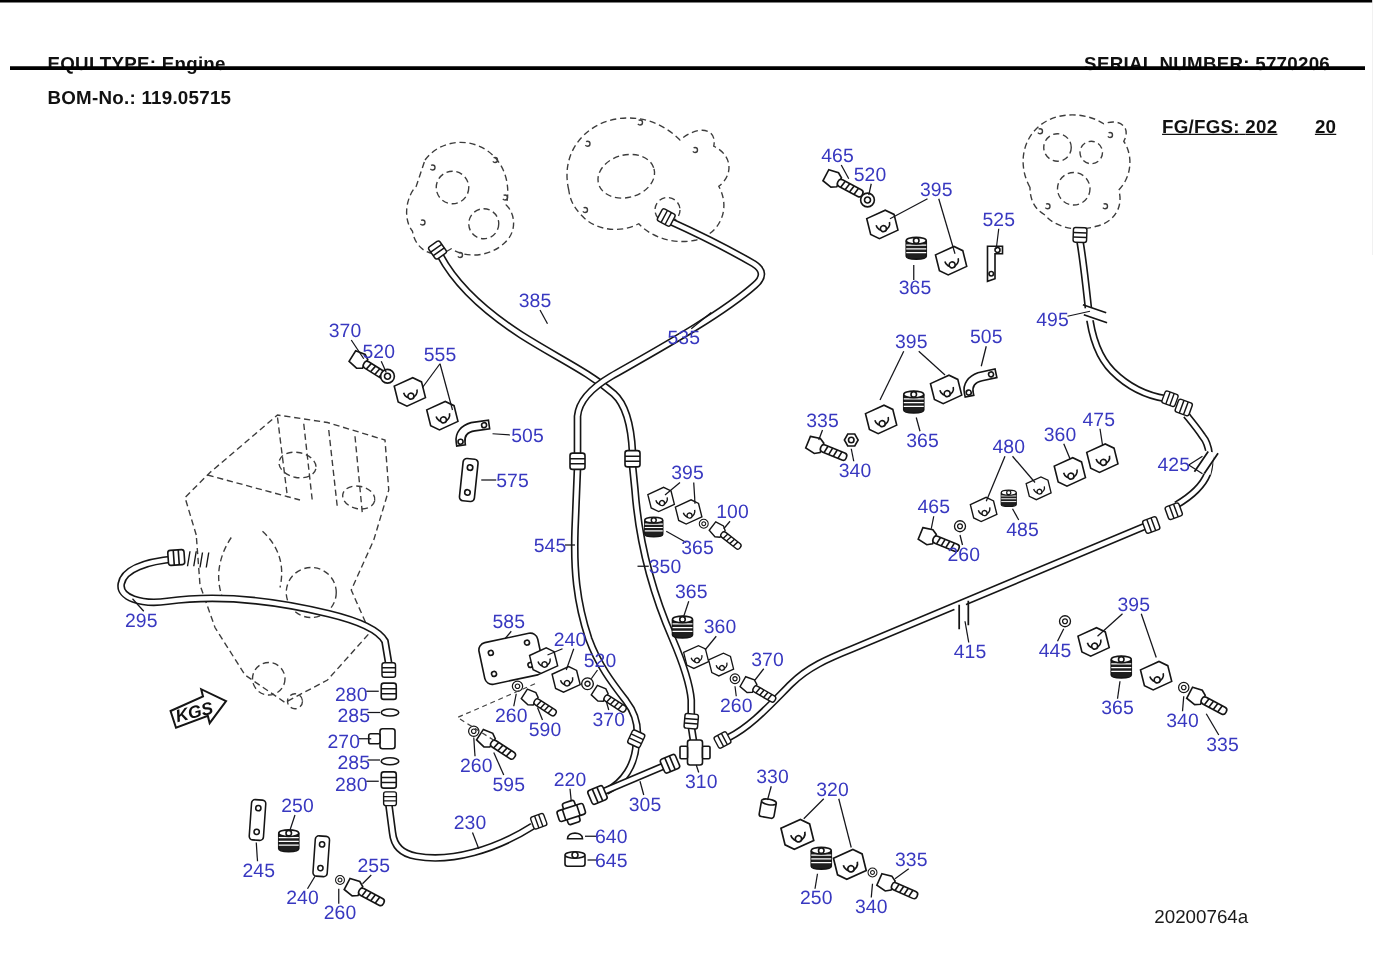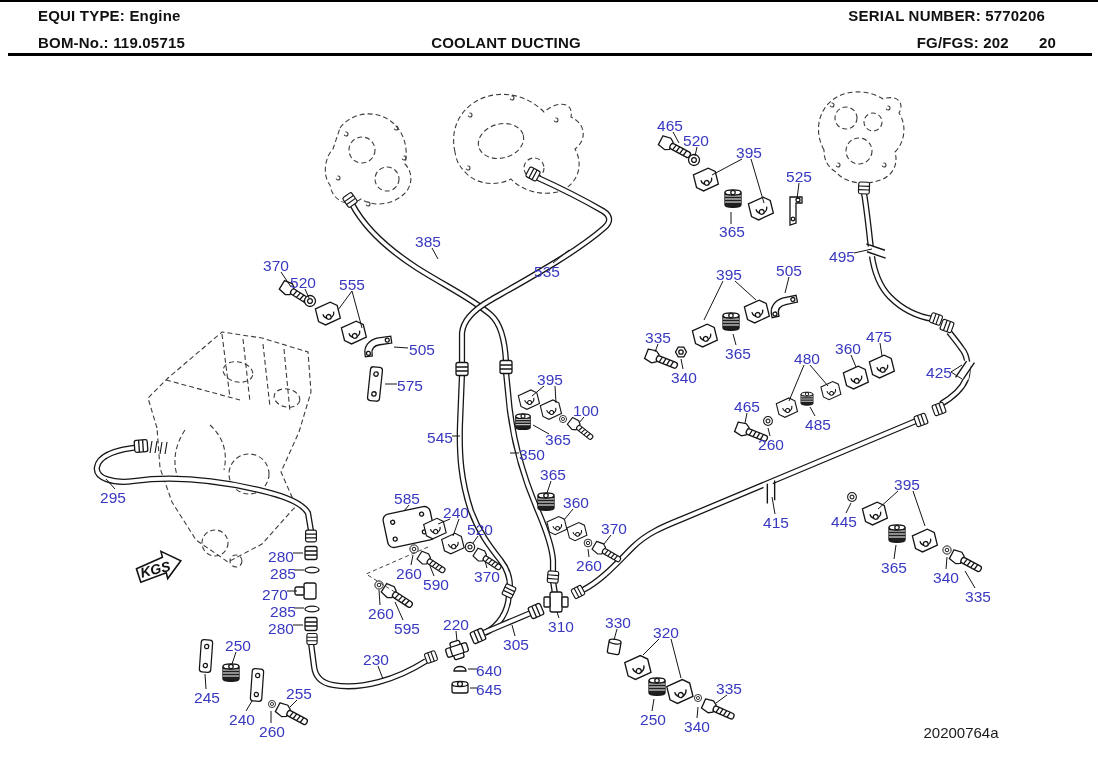--- a/index.html
+++ b/index.html
@@ -1,27 +1,27 @@
 <!DOCTYPE html>
 <html style="--label-color: #3838c0;"><head>
 <meta charset="utf-8">
 <style>
   html,body{margin:0;padding:0;background:#e8e8e8;}
   #page{position:relative;width:1098px;height:772px;background:#ffffff;overflow:hidden;
         font-family:"Liberation Sans",sans-serif;}
   .top-rule{position:absolute;top:0;left:0;right:0;height:2px;background:#000;}
   .header{position:absolute;top:0;left:0;right:0;height:57px;color:#111;
           font-size:15px;font-weight:700;letter-spacing:.2px;}
-  .header span{white-space:pre;}
+  .header span{white-space:pre;margin-top:36px;}
   .h1l{position:absolute;left:38px;top:7px;}
   .h1m{position:absolute;left:370px;top:7px;}
-  .h1r{position:absolute;right:53px;top:7px;}
+  .h1r{position:absolute;right:34px;top:7px;}
   .h2l{position:absolute;left:38px;top:34px;}
   .h2m{position:absolute;left:370px;width:272px;top:34px;text-align:center;}
-  .h2r{position:absolute;right:42px;top:34px;}
+  .h2r{position:absolute;right:29px;top:34px;text-decoration:underline;}
   .fg-gap{display:inline-block;width:30px;}
   .header-rule{position:absolute;top:53px;left:8px;right:6px;height:3px;background:#000;}
 
   svg#drawing{position:absolute;left:0;top:0;}
   .pipe-o{fill:none;stroke:#161616;stroke-width:6.2;stroke-linecap:butt;stroke-linejoin:round;}
   .pipe-i{fill:none;stroke:#ffffff;stroke-width:3.6;stroke-linecap:butt;stroke-linejoin:round;}
   .sketch{fill:none;stroke:#3c3c3c;stroke-width:1.1;stroke-dasharray:5 3;}
   .sym *{fill:#fff;stroke:#151515;stroke-width:1.3;}
   .sym .dark{fill:#1f1f1f;}
   .sym .rib{stroke:#fff;stroke-width:1;fill:none;}
@@ -39,21 +39,20 @@
 </head>
 <body>
 
 <div id="page">
   <div class="top-rule"></div>
 
   <div class="header">
     <span class="h1l"><span>EQUI TYPE:</span> <span>Engine</span></span>
     <span class="h1r"><span>SERIAL NUMBER:</span> <span>5770206</span></span>
     <span class="h2l"><span>BOM-No.:</span> <span>119.05715</span></span>
-    <span class="h2m">COOLANT DUCTING</span>
     <span class="h2r"><span>FG/FGS:</span> <span>202</span><span class="fg-gap"></span><span>20</span></span>
   </div>
   <div class="header-rule"></div>
 
   <svg id="drawing" width="1098" height="772" viewBox="0 0 1098 772">
     <defs>
       <g id="s-bolt" class="sym">
         <polygon points="-6,-5 2,-6.5 6,-4 6,4 2,6.5 -6,5"></polygon>
         <rect x="5" y="-3" width="22" height="6" rx="2.5"></rect>
         <path d="M10,-3 L9,3 M14,-3 L13,3 M18,-3 L17,3 M22,-3 L21,3"></path>

